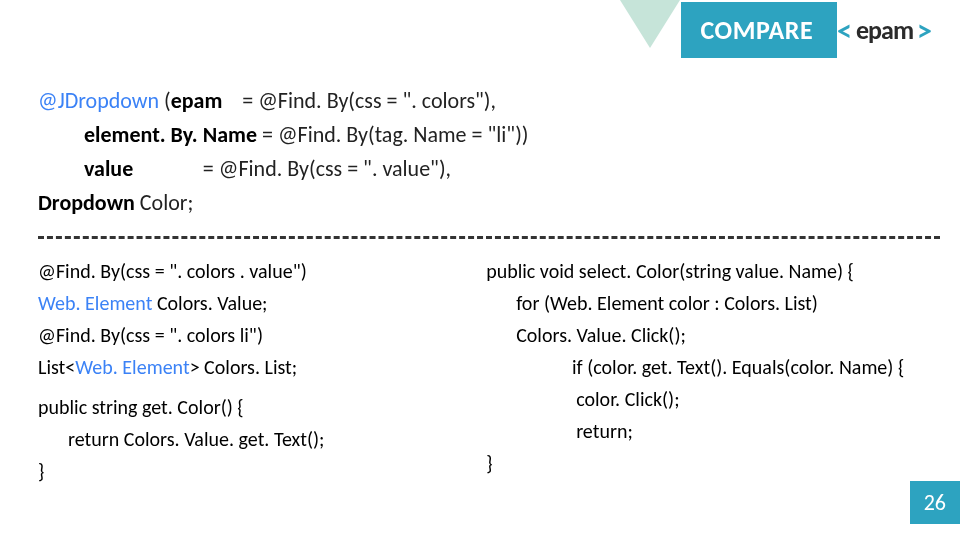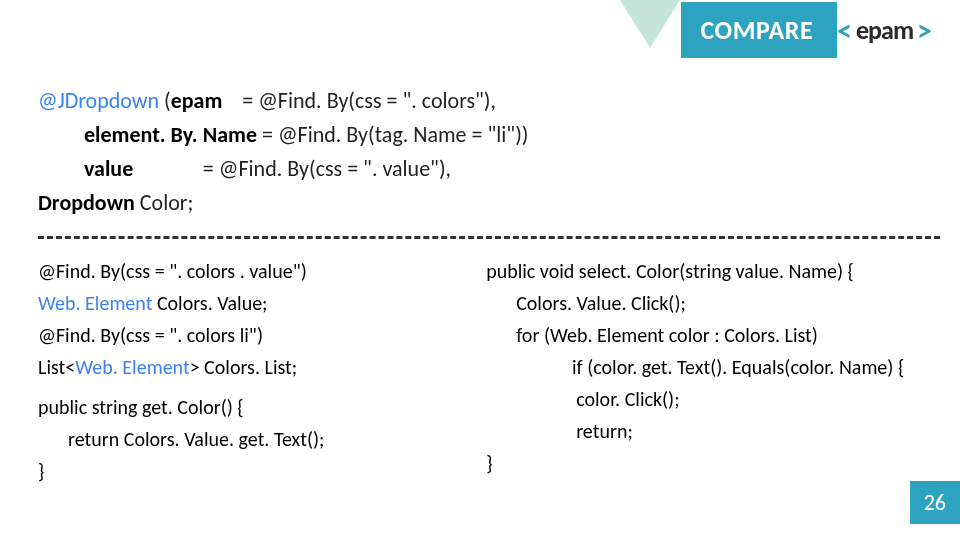--- a/index.html
+++ b/index.html
@@ -60,22 +60,22 @@
     <div><span class="kw-class">Web. Element</span><span> Colors. Value;</span></div>
     <div>@Find. By(css = ". colors li")</div>
     <div><span>List&lt;</span><span class="kw-class">Web. Element</span><span>&gt; Colors. List;</span></div>
     <div style="height:8px"></div>
     <div>public string get. Color() {</div>
     <div class="ind-a">return Colors. Value. get. Text();</div>
     <div>}</div>
   </div>
   <div class="col-right">
     <div>public void select. Color(string value. Name) {</div>
+    <div class="ind-a">for (Web. Element color : Colors. List)</div>
     <div class="ind-a">Colors. Value. Click();</div>
-    <div class="ind-a">for (Web. Element color : Colors. List)</div>
     <div class="ind-b">if (color. get. Text(). Equals(color. Name) {</div>
     <div class="ind-c">color. Click();</div>
     <div class="ind-c">return;</div>
     <div>}</div>
   </div>
 </div>
 
 <div class="pagebadge">26</div>
 
 </body></html>

